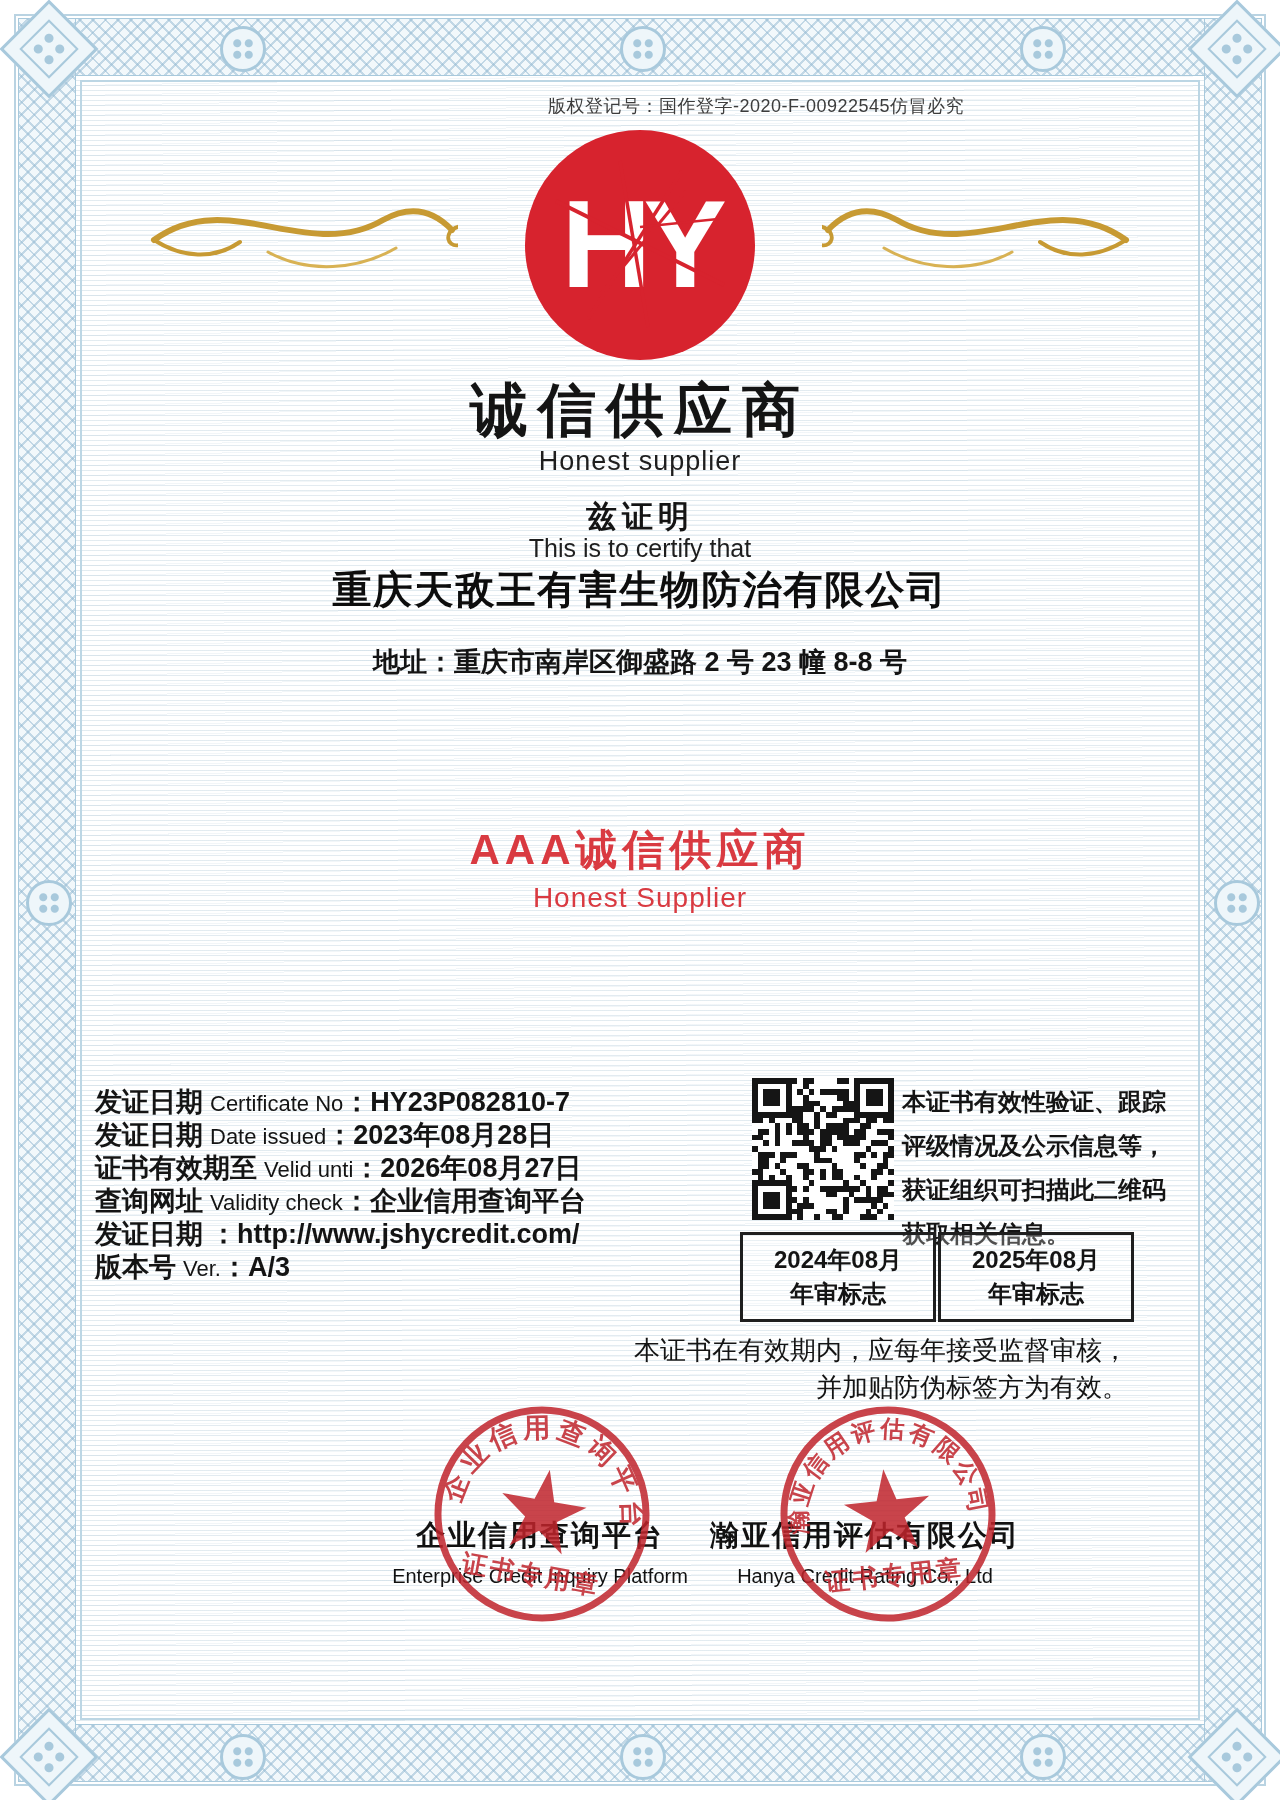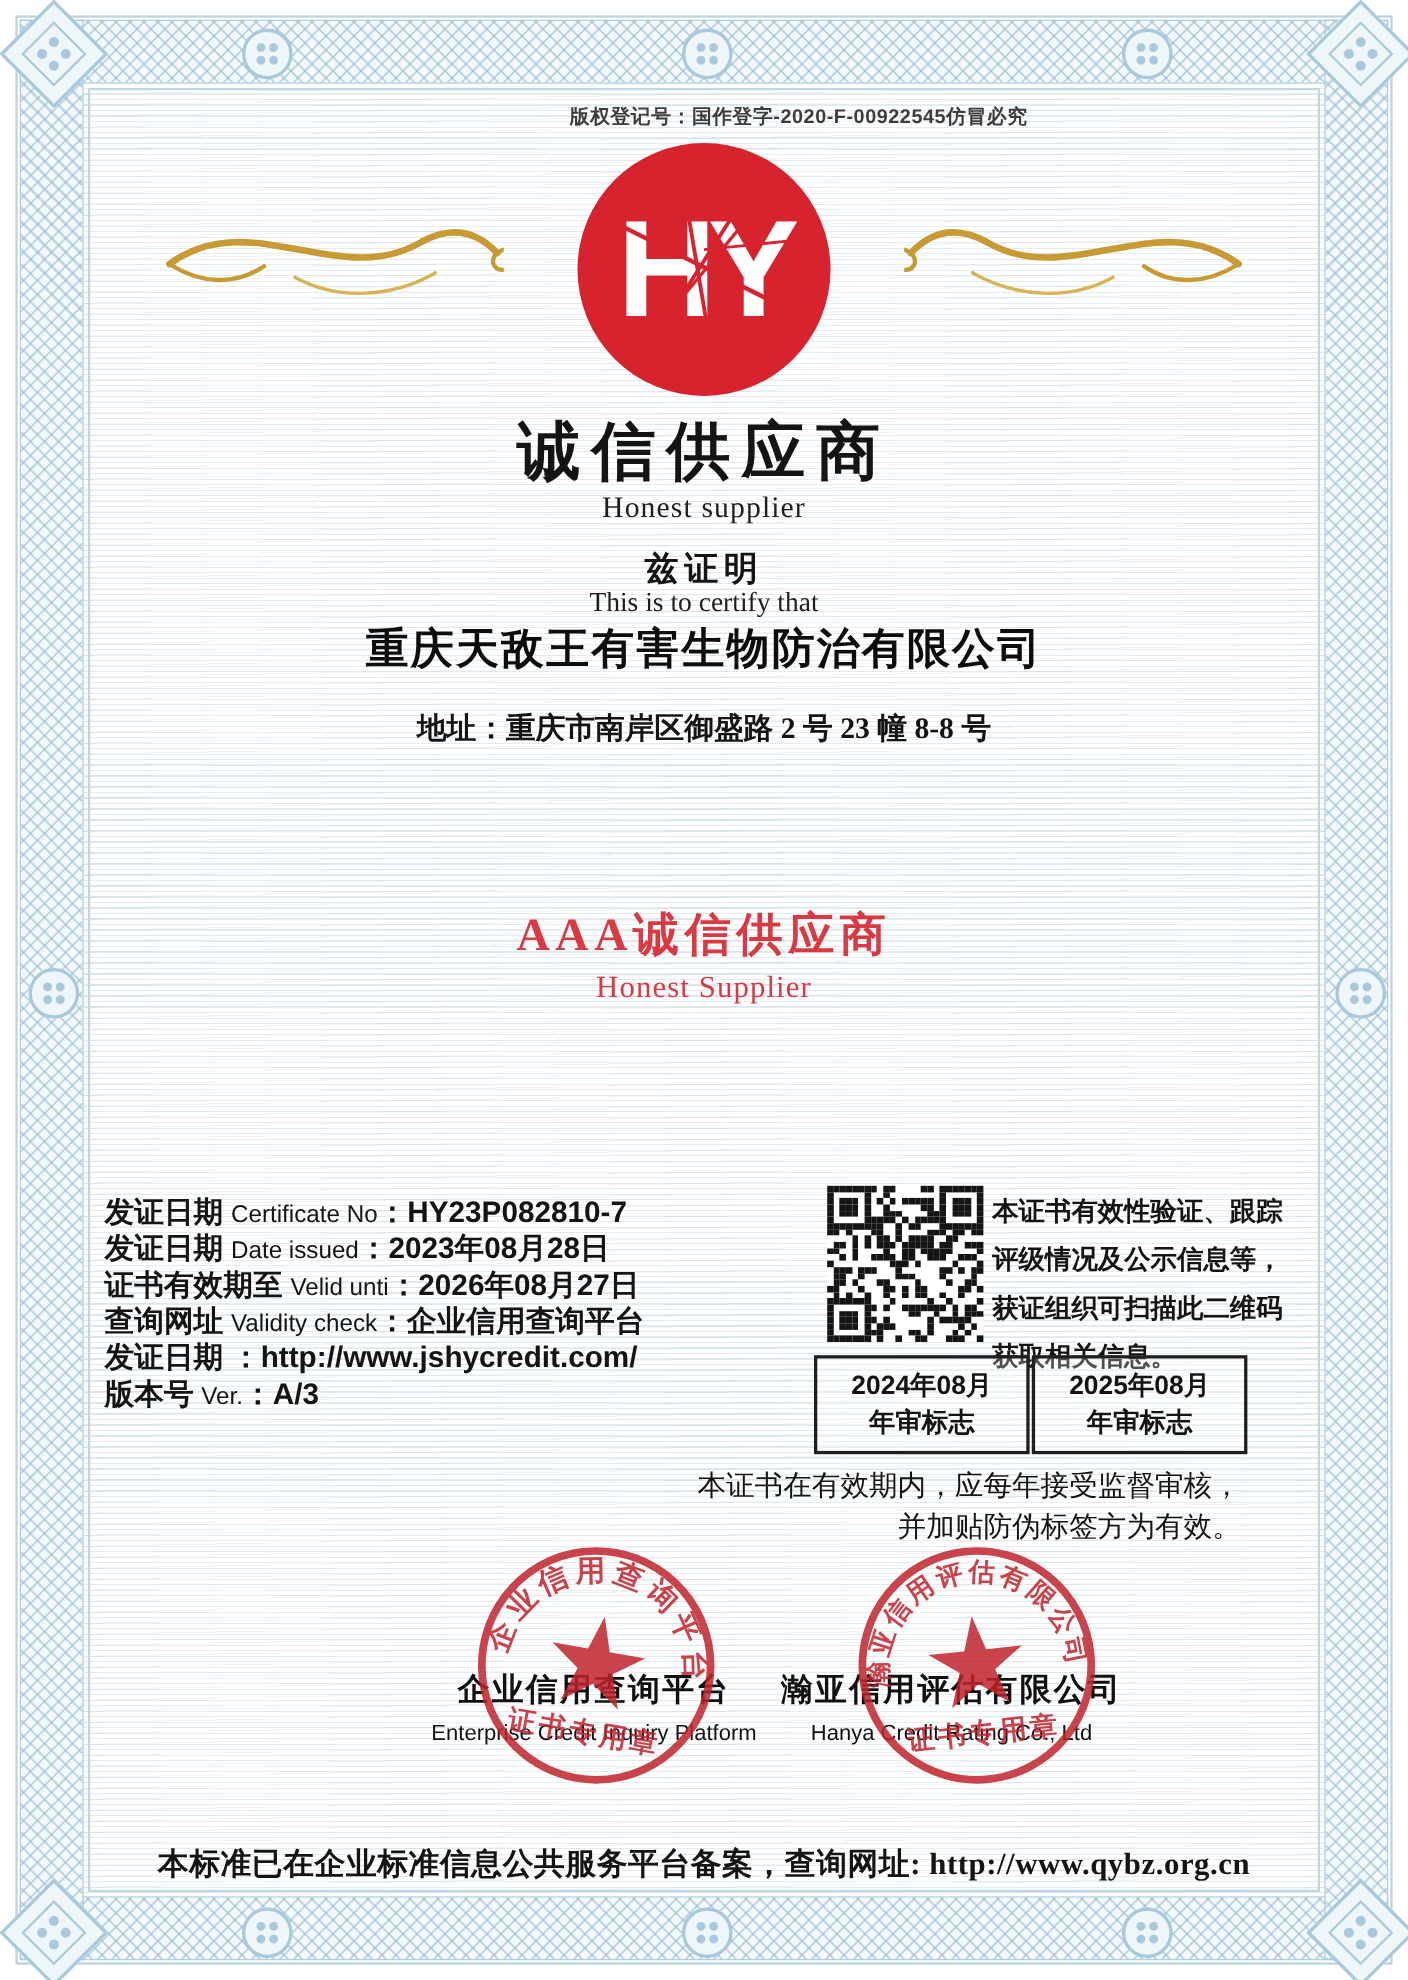--- a/index.html
+++ b/index.html
@@ -48,22 +48,22 @@
   .medallion::after{
     content:"";position:absolute;inset:4px;border-radius:50%;
     background:
       radial-gradient(circle at 32% 32%, #a8c9dc 0 3.5px, transparent 4.5px),
       radial-gradient(circle at 68% 32%, #a8c9dc 0 3.5px, transparent 4.5px),
       radial-gradient(circle at 32% 68%, #a8c9dc 0 3.5px, transparent 4.5px),
       radial-gradient(circle at 68% 68%, #a8c9dc 0 3.5px, transparent 4.5px);
   }
   
   .abs{position:absolute;z-index:3;}
-  .ctr{left:0;right:0;text-align:center;font-family:Liberation Serif, serif;}
-  .copyright{top:94px;left:518px;font-size:18px;color:#3c3c3c;letter-spacing:.5px;font-weight:700;}
+  .ctr{left:0;right:0;text-align:center;}
+  .copyright{top:94px;left:548px;font-size:18px;color:#3c3c3c;letter-spacing:.5px;font-weight:400;}
   .title-cn{top:372px;font-size:58px;font-weight:700;color:#141414;letter-spacing:10px;}
   .title-en{top:446px;font-size:27px;color:#1e1e1e;letter-spacing:1px;}
   .certify-cn{top:496px;font-size:31px;color:#141414;letter-spacing:5px;font-weight:600;}
   .certify-en{top:534px;font-size:25px;color:#1e1e1e;}
   .company{top:563px;font-size:39px;font-weight:800;color:#0d0d0d;letter-spacing:2px;}
   .code-line{top:609px;font-size:27px;font-weight:600;color:#141414;}
   .addr-line{top:644px;font-size:27px;font-weight:600;color:#141414;}
   .award-cn{top:822px;font-size:42px;font-weight:700;color:#d93a41;letter-spacing:5px;}
   .award-en{top:882px;font-size:28px;color:#d93a41;letter-spacing:1px;}
   
@@ -863,14 +863,13 @@
         <path id="arcR" d="M 28 115 A 82 82 0 0 1 192 115" fill="none"></path>
       </defs>
     <circle cx="110" cy="110" r="104" fill="none" stroke="#c0242c" stroke-width="7"></circle>
     <polygon fill="#c0242c" points="110,65 120,96.2 152.8,96.1 126.2,115.3 136.4,146.4 110,127 83.6,146.4 93.8,115.3 67.2,96.1 100,96.2"></polygon>
     <text font-family="Liberation Sans, sans-serif" font-size="24" font-weight="bold" fill="#c0242c" letter-spacing="3">
       <textPath href="#arcR" startOffset="50%" text-anchor="middle">瀚亚信用评估有限公司</textPath>
     </text>
     <text x="110" y="180" text-anchor="middle" font-family="Liberation Sans, sans-serif" font-size="25" font-weight="bold" fill="#c0242c" letter-spacing="3">证书专用章</text>
   </svg>
 
-  <div class="abs ctr footer-line">本标准已在企业标准信息公共服务平台备案，查询网址: http://www.qybz.org.cn</div>
 </div>
 
 </body></html>

